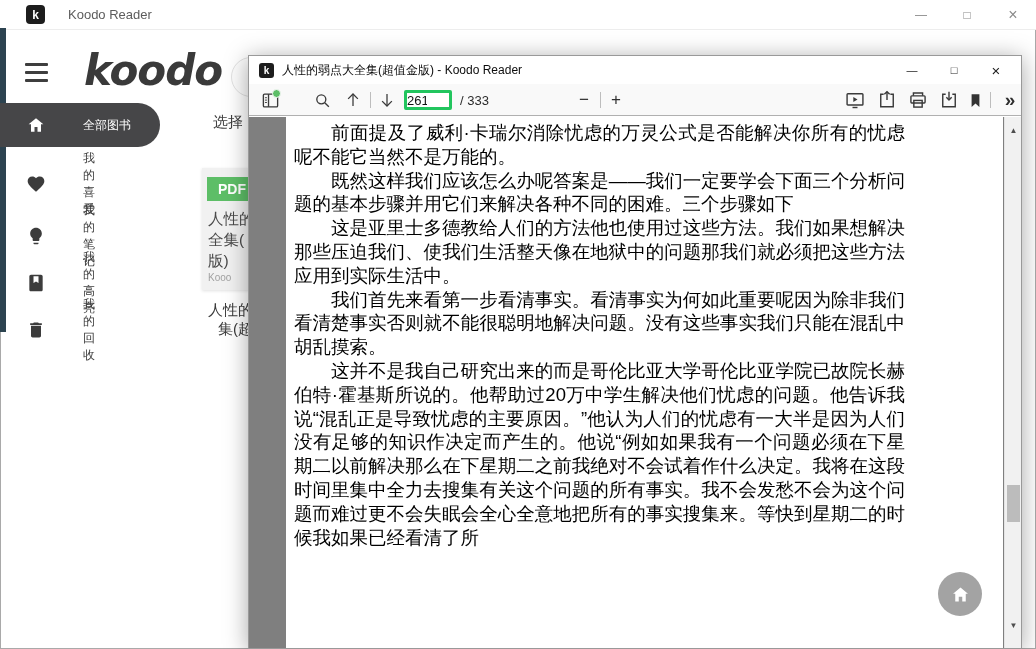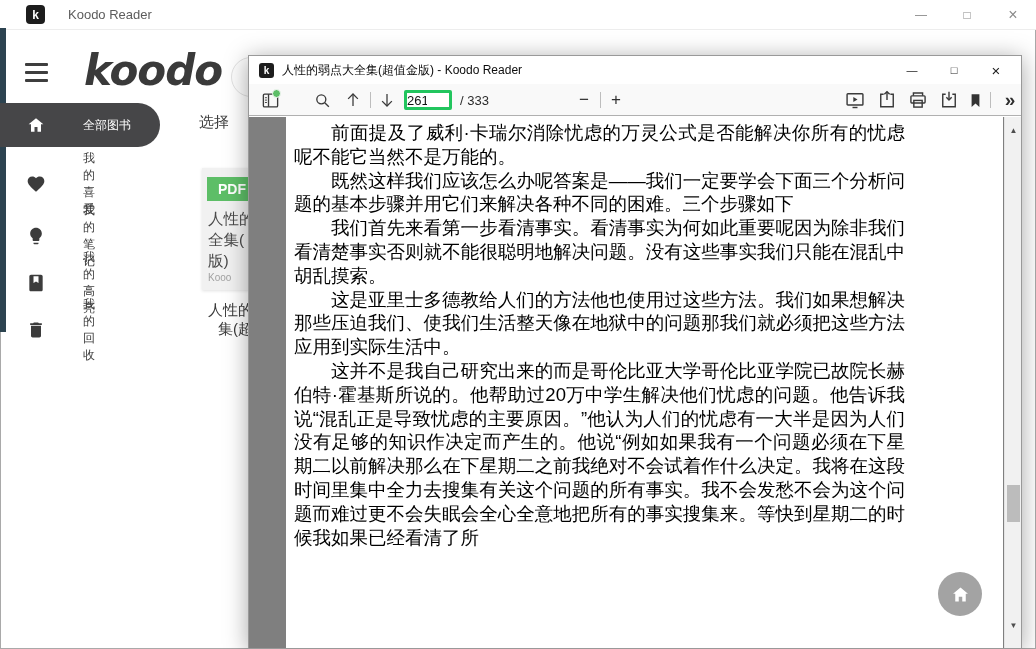--- a/index.html
+++ b/index.html
@@ -31,21 +31,21 @@
 
   .sidebar { position:absolute; left:0; top:0; width:210px; }
   .side-item { position:absolute; left:0; height:44px; display:flex; align-items:center; }
   .side-item .icn { position:absolute; left:26px; width:20px; height:20px; }
   .side-item .icn svg { width:20px; height:20px; fill:#3c3c3c; }
   .side-item .lbl { position:absolute; left:60px; font-size:12px; color:#3c3c3c;margin-left:23px; }
   .side-item.active { width:160px; background:var(--sidebar-active-bg); border-radius:0 22px 22px 0; }
   .side-item.active .icn svg { fill:#fff; }
   .side-item.active .lbl { color:#fff; }
 
-  .select-label { position:absolute; left:199px; top:113px; font-size:15px; color:#3f3f3f; }
+  .select-label { position:absolute; left:213px; top:113px; font-size:15px; color:#3f3f3f; }
 
   .book-card { position:absolute; left:202px; top:168px; width:130px; height:122px; background:#f1f1f1;
                box-shadow:0 1px 3px rgba(0,0,0,.12); }
   .pdf-badge { position:absolute; left:5px; top:9px; width:110px; height:24px; background:var(--accent-green);
                color:#fff; font-weight:bold; font-size:14px; line-height:24px; padding-left:11px; }
   .cover-text { position:absolute; left:6px; top:40px; font-size:15.5px; color:#4a4a4a; line-height:21px; }
   .cover-author { position:absolute; left:6px; top:104px; font-size:10px; color:#a2a2a2;text-align:right; }
   .book-caption1 { position:absolute; left:208px; top:301px; font-size:15px; color:#3a3a3a; }
   .book-caption2 { position:absolute; left:218px; top:320px; font-size:15px; color:#3a3a3a; }
 
@@ -257,22 +257,22 @@
           </svg>
       </div>
       <div class="tsep" style="left:741px;"></div>
       <div class="more-btn">»</div>
     </div>
 
     <div class="r-content">
       <div class="pdf-page">
         <div class="pdf-para">前面提及了威利·卡瑞尔消除忧虑的万灵公式是否能解决你所有的忧虑呢不能它当然不是万能的。</div>
         <div class="pdf-para">既然这样我们应该怎么办呢答案是——我们一定要学会下面三个分析问题的基本步骤并用它们来解决各种不同的困难。三个步骤如下</div>
+        <div class="pdf-para">这是亚里士多德教给人们的方法他也使用过这些方法。我们如果想解决那些压迫我们、使我们生活整天像在地狱中的问题那我们就必须把这些方法应用到实际生活中。</div>
         <div class="pdf-para">我们首先来看第一步看清事实。看清事实为何如此重要呢因为除非我们看清楚事实否则就不能很聪明地解决问题。没有这些事实我们只能在混乱中胡乱摸索。</div>
-        <div class="pdf-para">这是亚里士多德教给人们的方法他也使用过这些方法。我们如果想解决那些压迫我们、使我们生活整天像在地狱中的问题那我们就必须把这些方法应用到实际生活中。</div>
         <div class="pdf-para">这并不是我自己研究出来的而是哥伦比亚大学哥伦比亚学院已故院长赫伯特·霍基斯所说的。他帮助过20万中学生解决他们忧虑的问题。他告诉我说“混乱正是导致忧虑的主要原因。”他认为人们的忧虑有一大半是因为人们没有足够的知识作决定而产生的。他说“例如如果我有一个问题必须在下星期二以前解决那么在下星期二之前我绝对不会试着作什么决定。我将在这段时间里集中全力去搜集有关这个问题的所有事实。我不会发愁不会为这个问题而难过更不会失眠会全心全意地把所有的事实搜集来。等快到星期二的时候我如果已经看清了所</div>
 
       </div>
 
       <div class="v-scrollbar">
         <div class="sb-up">▲</div>
         <div class="sb-thumb"></div>
         <div class="sb-down">▼</div>
       </div>
 

